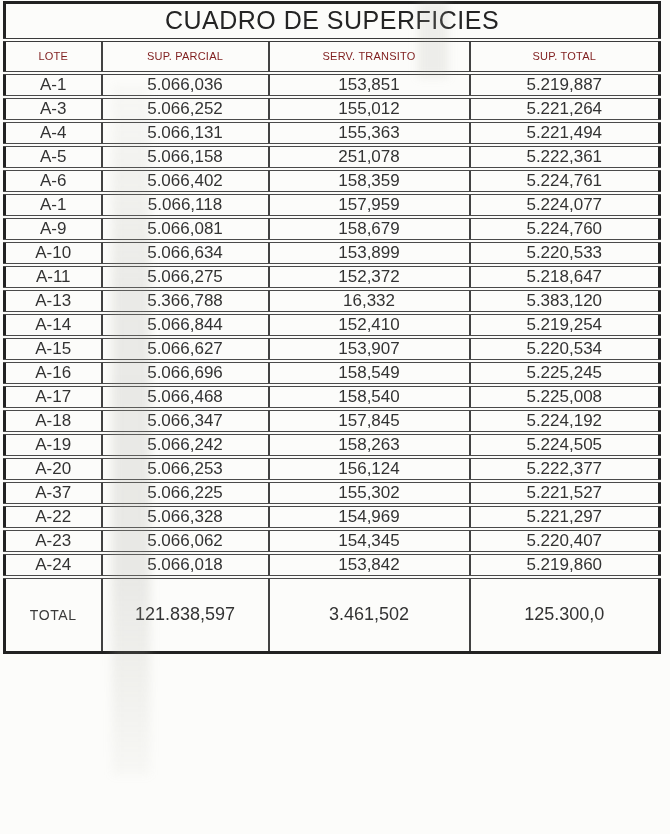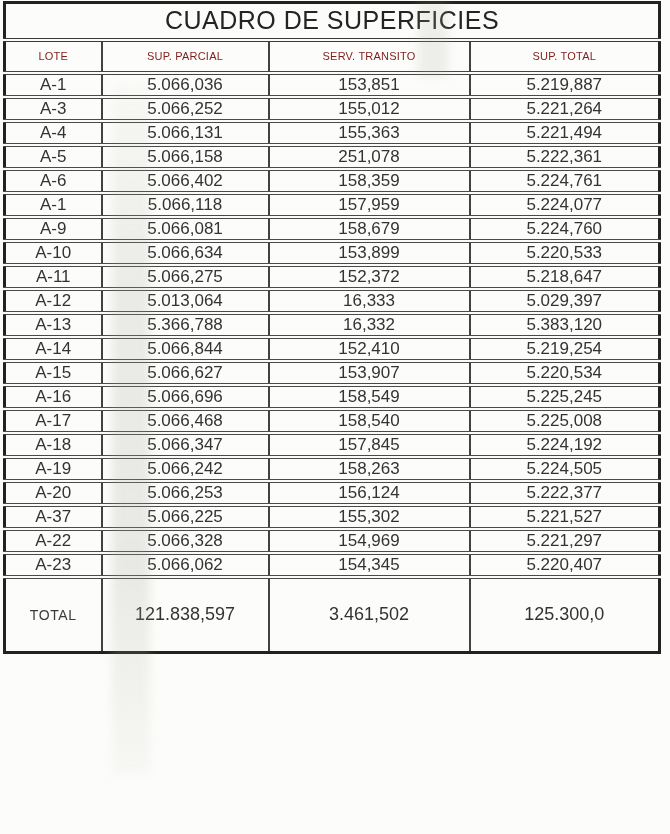--- a/index.html
+++ b/index.html
@@ -184,26 +184,20 @@
           <td>153,899</td>
           <td>5.220,533</td>
         </tr>
         <tr>
           <td>A-11</td>
           <td>5.066,275</td>
           <td>152,372</td>
           <td>5.218,647</td>
         </tr>
         <tr>
-          <td>A-12</td>
-          <td>5.013,064</td>
-          <td>16,333</td>
-          <td>5.029,397</td>
-        </tr>
-        <tr>
           <td>A-13</td>
           <td>5.366,788</td>
           <td>16,332</td>
           <td>5.383,120</td>
         </tr>
         <tr>
           <td>A-14</td>
           <td>5.066,844</td>
           <td>152,410</td>
           <td>5.219,254</td>
@@ -254,20 +248,26 @@
           <td>A-22</td>
           <td>5.066,328</td>
           <td>154,969</td>
           <td>5.221,297</td>
         </tr>
         <tr>
           <td>A-23</td>
           <td>5.066,062</td>
           <td>154,345</td>
           <td>5.220,407</td>
+        </tr>
+        <tr>
+          <td>A-24</td>
+          <td>5.066,018</td>
+          <td>153,842</td>
+          <td>5.219,860</td>
         </tr>
       </tbody>
     <tfoot>
       <tr class="total-row">
         <td class="total-label">TOTAL</td>
         <td>121.838,597</td>
         <td>3.461,502</td>
         <td>125.300,0</td>
       </tr>
     </tfoot>

